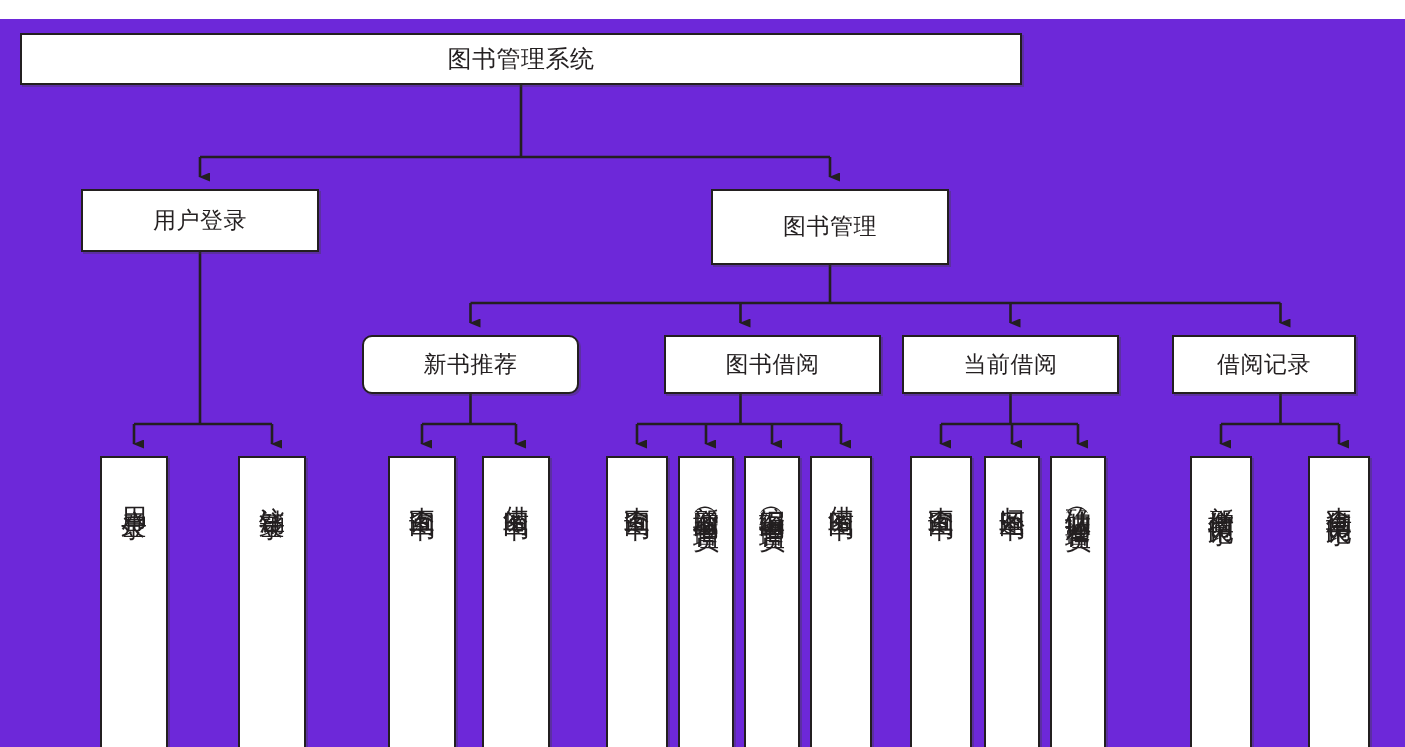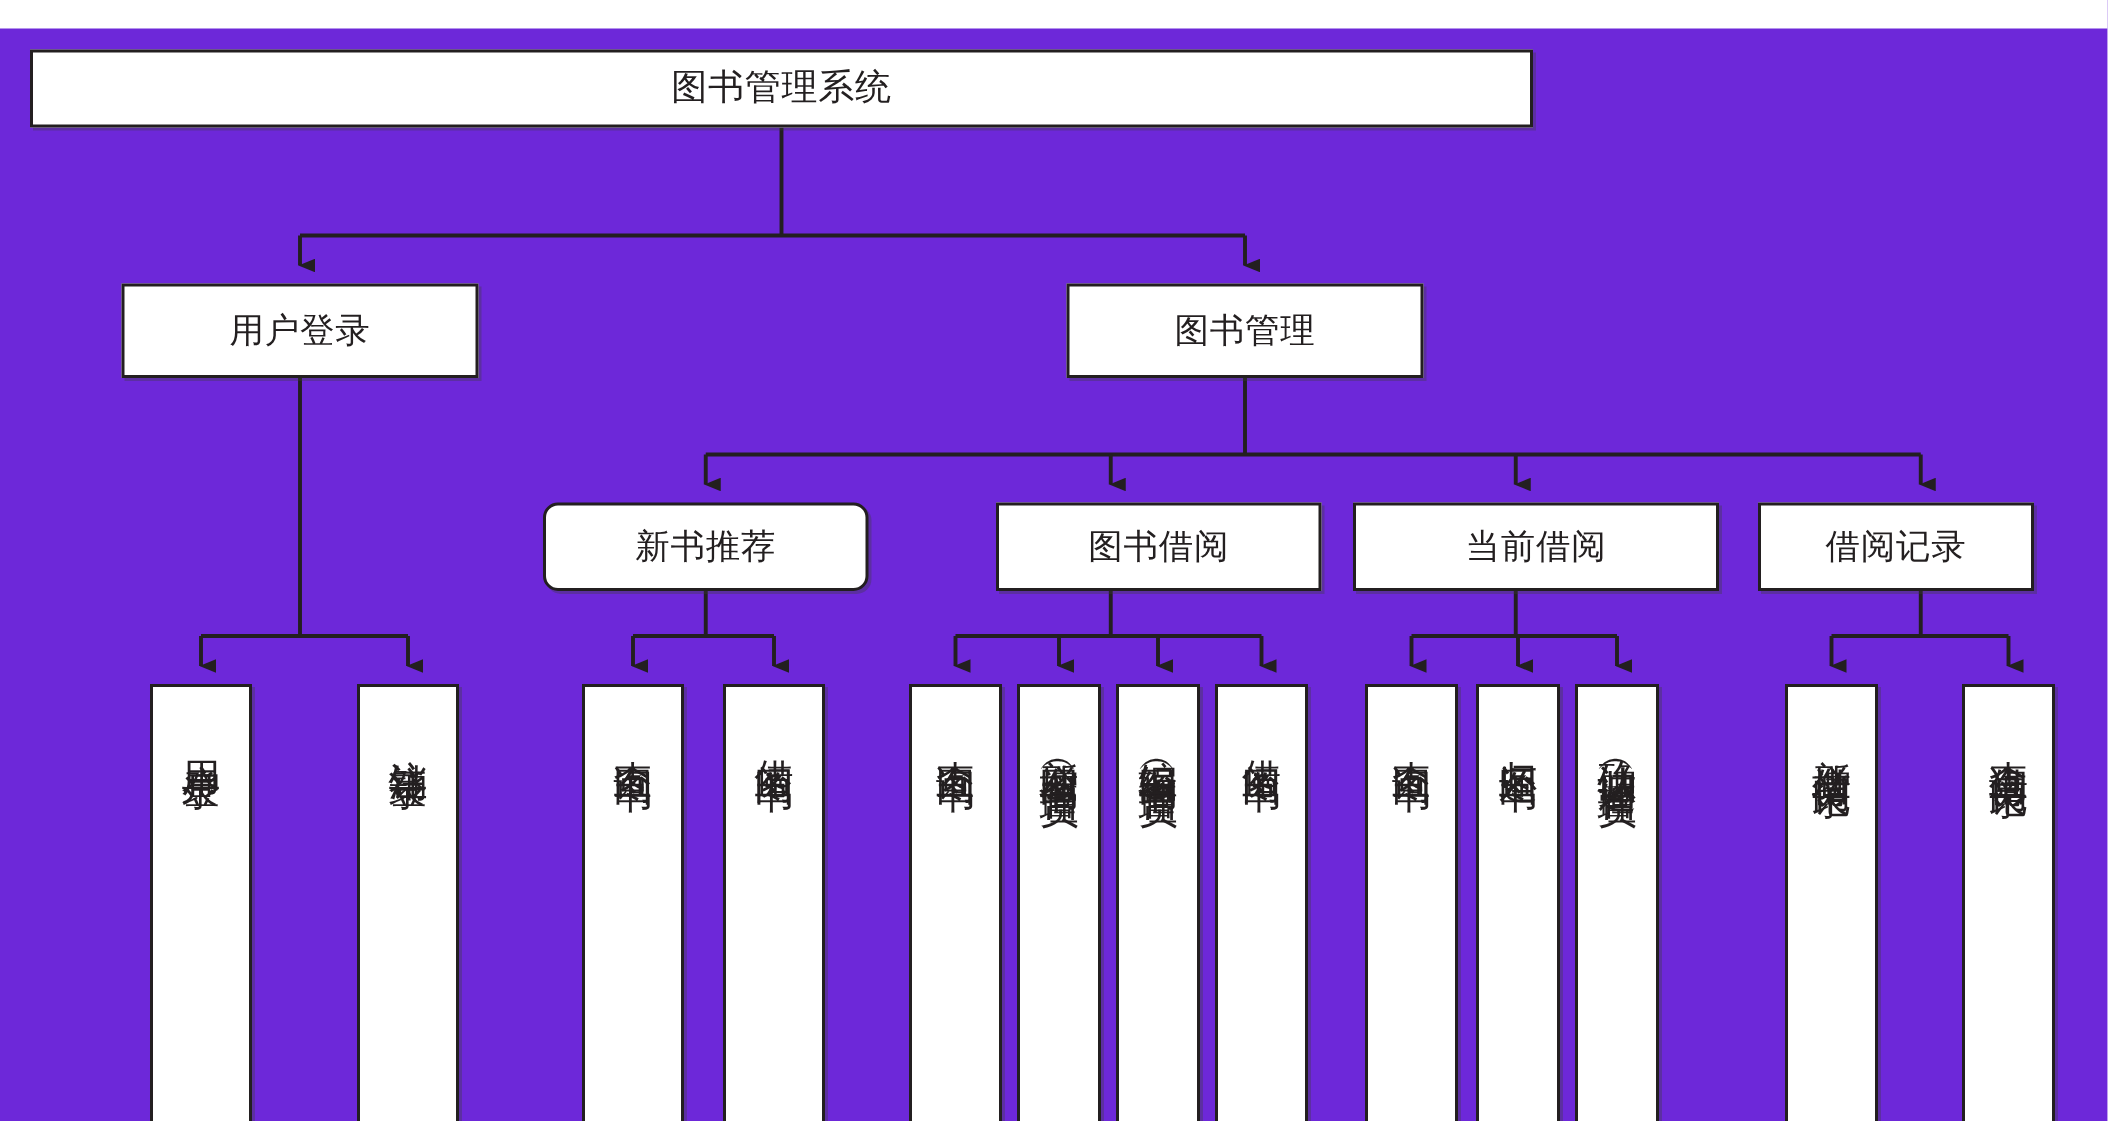--- a/index.html
+++ b/index.html
@@ -119,30 +119,30 @@
       </g>
   </svg>
 
   <div id="nodes-layer">
       <div class="node horizontal root" style="left: 20px; top: 14px; width: 1002px; height: 52px;">
         <span class="label">图书管理系统</span>
       </div>
       <div class="node horizontal" style="left: 81px; top: 170px; width: 238px; height: 63px;">
         <span class="label">用户登录</span>
       </div>
-      <div class="node horizontal" style="left: 711px; top: 170px; width: 238px; height: 63px; align-items: center;">
+      <div class="node horizontal" style="left: 711px; top: 170px; width: 238px; height: 76px; align-items: center;">
         <span class="label">图书管理</span>
       </div>
       <div class="node horizontal" style="left: 362px; top: 316px; width: 217px; height: 59px; border-radius: 10px;">
         <span class="label">新书推荐</span>
       </div>
       <div class="node horizontal" style="left: 664px; top: 316px; width: 217px; height: 59px;">
         <span class="label">图书借阅</span>
       </div>
-      <div class="node horizontal" style="left: 902px; top: 316px; width: 244px; height: 59px;">
+      <div class="node horizontal" style="left: 902px; top: 316px; width: 217px; height: 59px;">
         <span class="label">当前借阅</span>
       </div>
       <div class="node horizontal" style="left: 1172px; top: 316px; width: 184px; height: 59px;">
         <span class="label">借阅记录</span>
       </div>
       <div class="node vertical" style="left: 100px; top: 437px; width: 68px; height: 298px;">
         <span class="label">用户登录</span>
       </div>
       <div class="node vertical" style="left: 238px; top: 437px; width: 68px; height: 298px;">
         <span class="label">注销登录</span>

